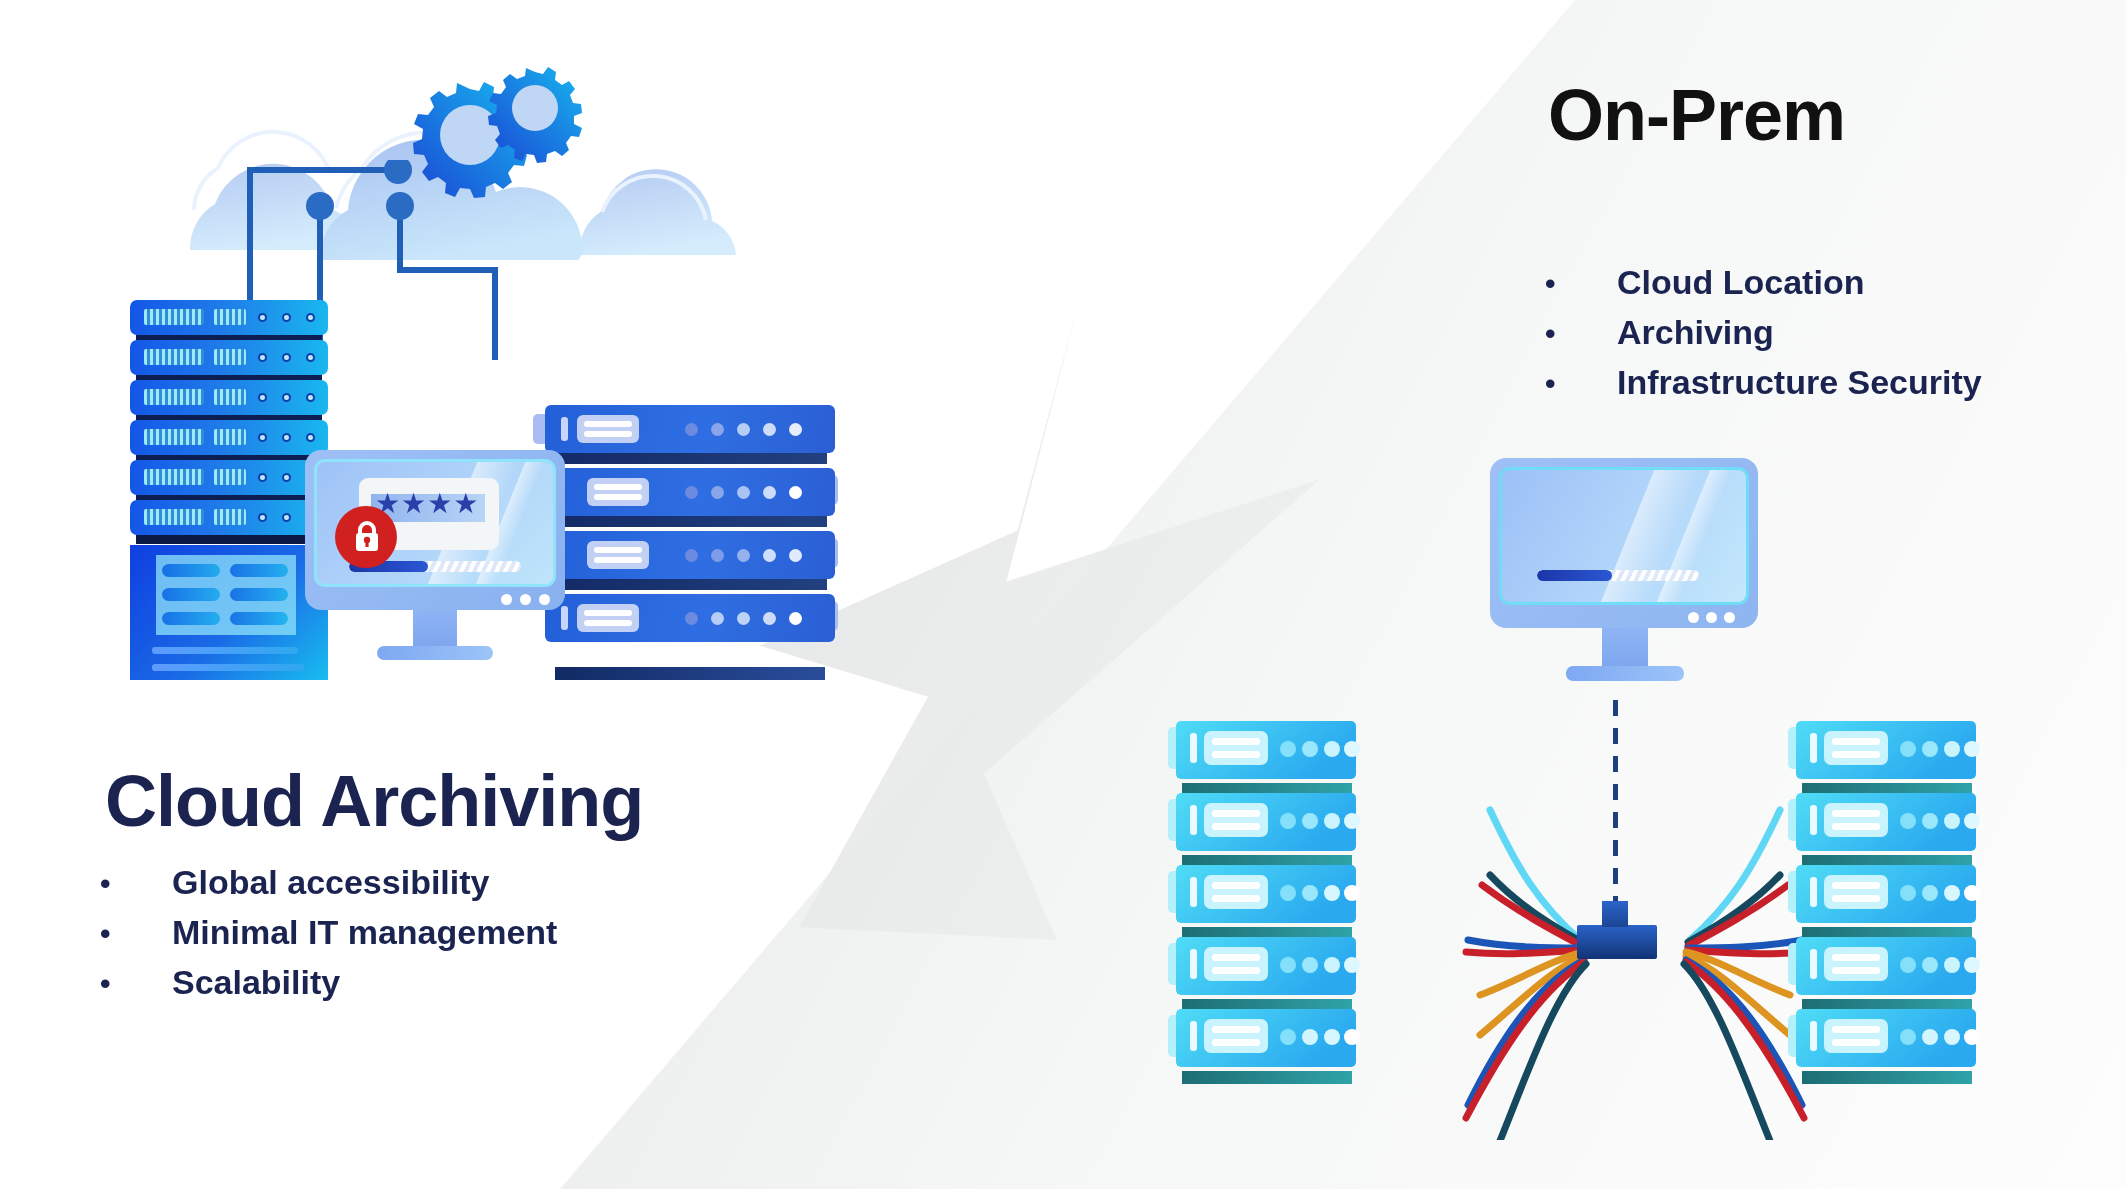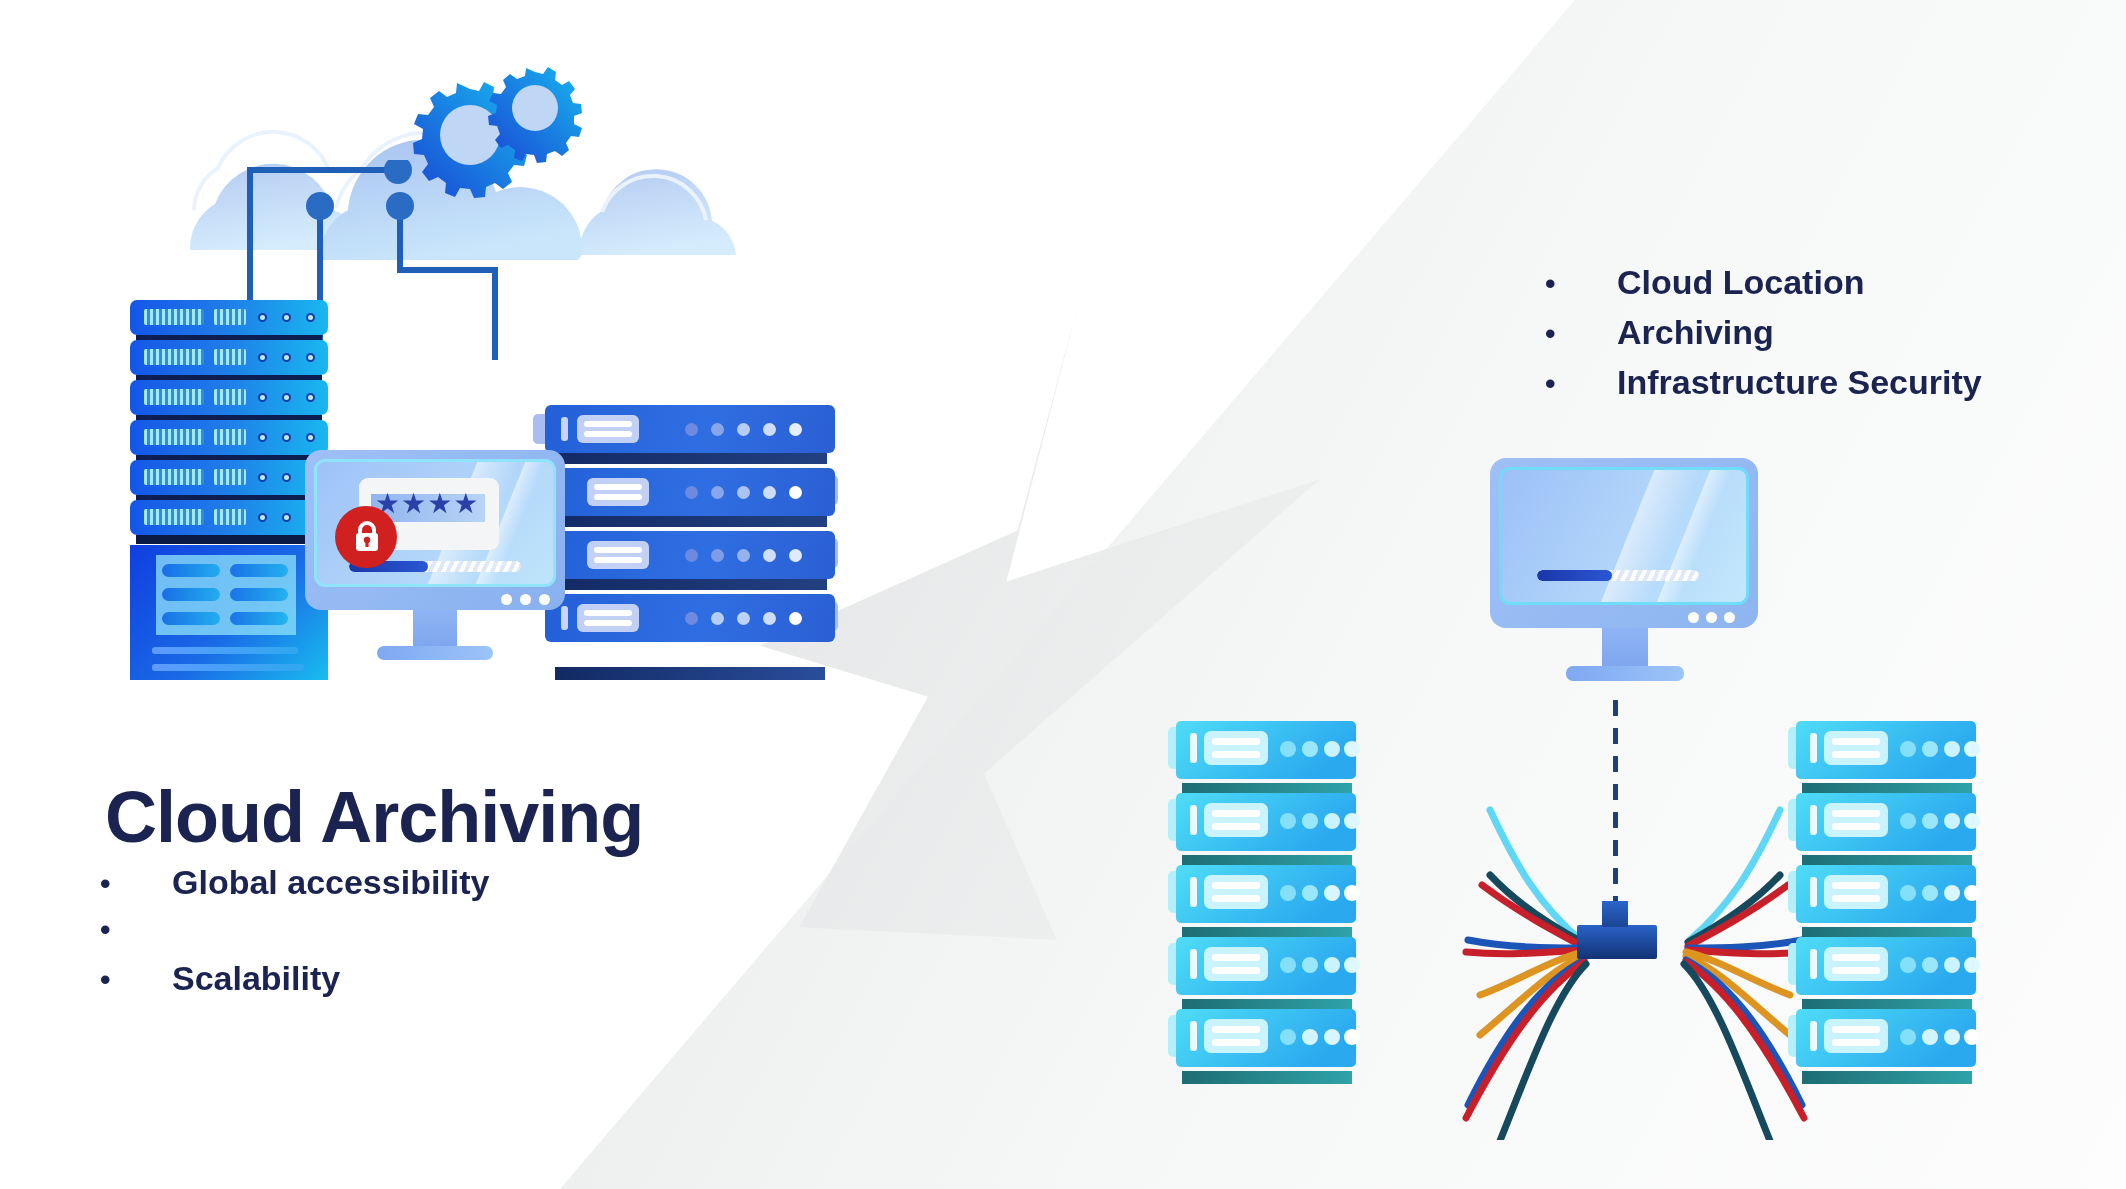--- a/index.html
+++ b/index.html
@@ -32,21 +32,21 @@
     box-shadow:0 2px 10px rgba(0,0,0,.04);
   }
   .vs-badge span{
     font-family:"Liberation Sans", sans-serif;font-weight:bold;font-size:84px;color:#1d2a5c;
     letter-spacing:-6px;transform:translateY(-2px);
   }
 
   
   .title-left{
     position:absolute;left:105px;top:760px;
-    font-size:72px;font-weight:bold;color:#1b2350;letter-spacing:-1px;white-space:nowrap;margin-top:16px;
+    font-size:72px;font-weight:bold;color:#1b2350;letter-spacing:-1px;white-space:nowrap;
   }
   .bullets-left{position:absolute;left:100px;top:865px;}
   .title-right{
     position:absolute;left:1548px;top:75px;
     font-size:72px;font-weight:bold;color:#111111;line-height:1.12;letter-spacing:-1px;
   }
   .bullets-right{position:absolute;left:1545px;top:265px;}
   .blist{list-style:none;margin:0;padding:0;}
   .blist li{
     display:flex;align-items:baseline;font-size:34px;color:#1b2350;
@@ -505,28 +505,30 @@
   </svg>
 
   <div class="title-left">Cloud Archiving</div>
   <ul class="blist bullets-left">
     <li>
       <span class="dot">•</span>
       <span>Global accessibility</span>
     </li>
     <li>
       <span class="dot">•</span>
+      <span>Minimal IT management</span>
     </li>
     <li>
       <span class="dot">•</span>
       <span>Scalability</span>
     </li>
   </ul>
 
   <div class="title-right">
+    <div>On-Prem</div>
   </div>
   <ul class="blist bullets-right">
     <li>
       <span class="dot">•</span>
       <span>Cloud Location</span>
     </li>
     <li>
       <span class="dot">•</span>
       <span>Archiving</span>
     </li>

